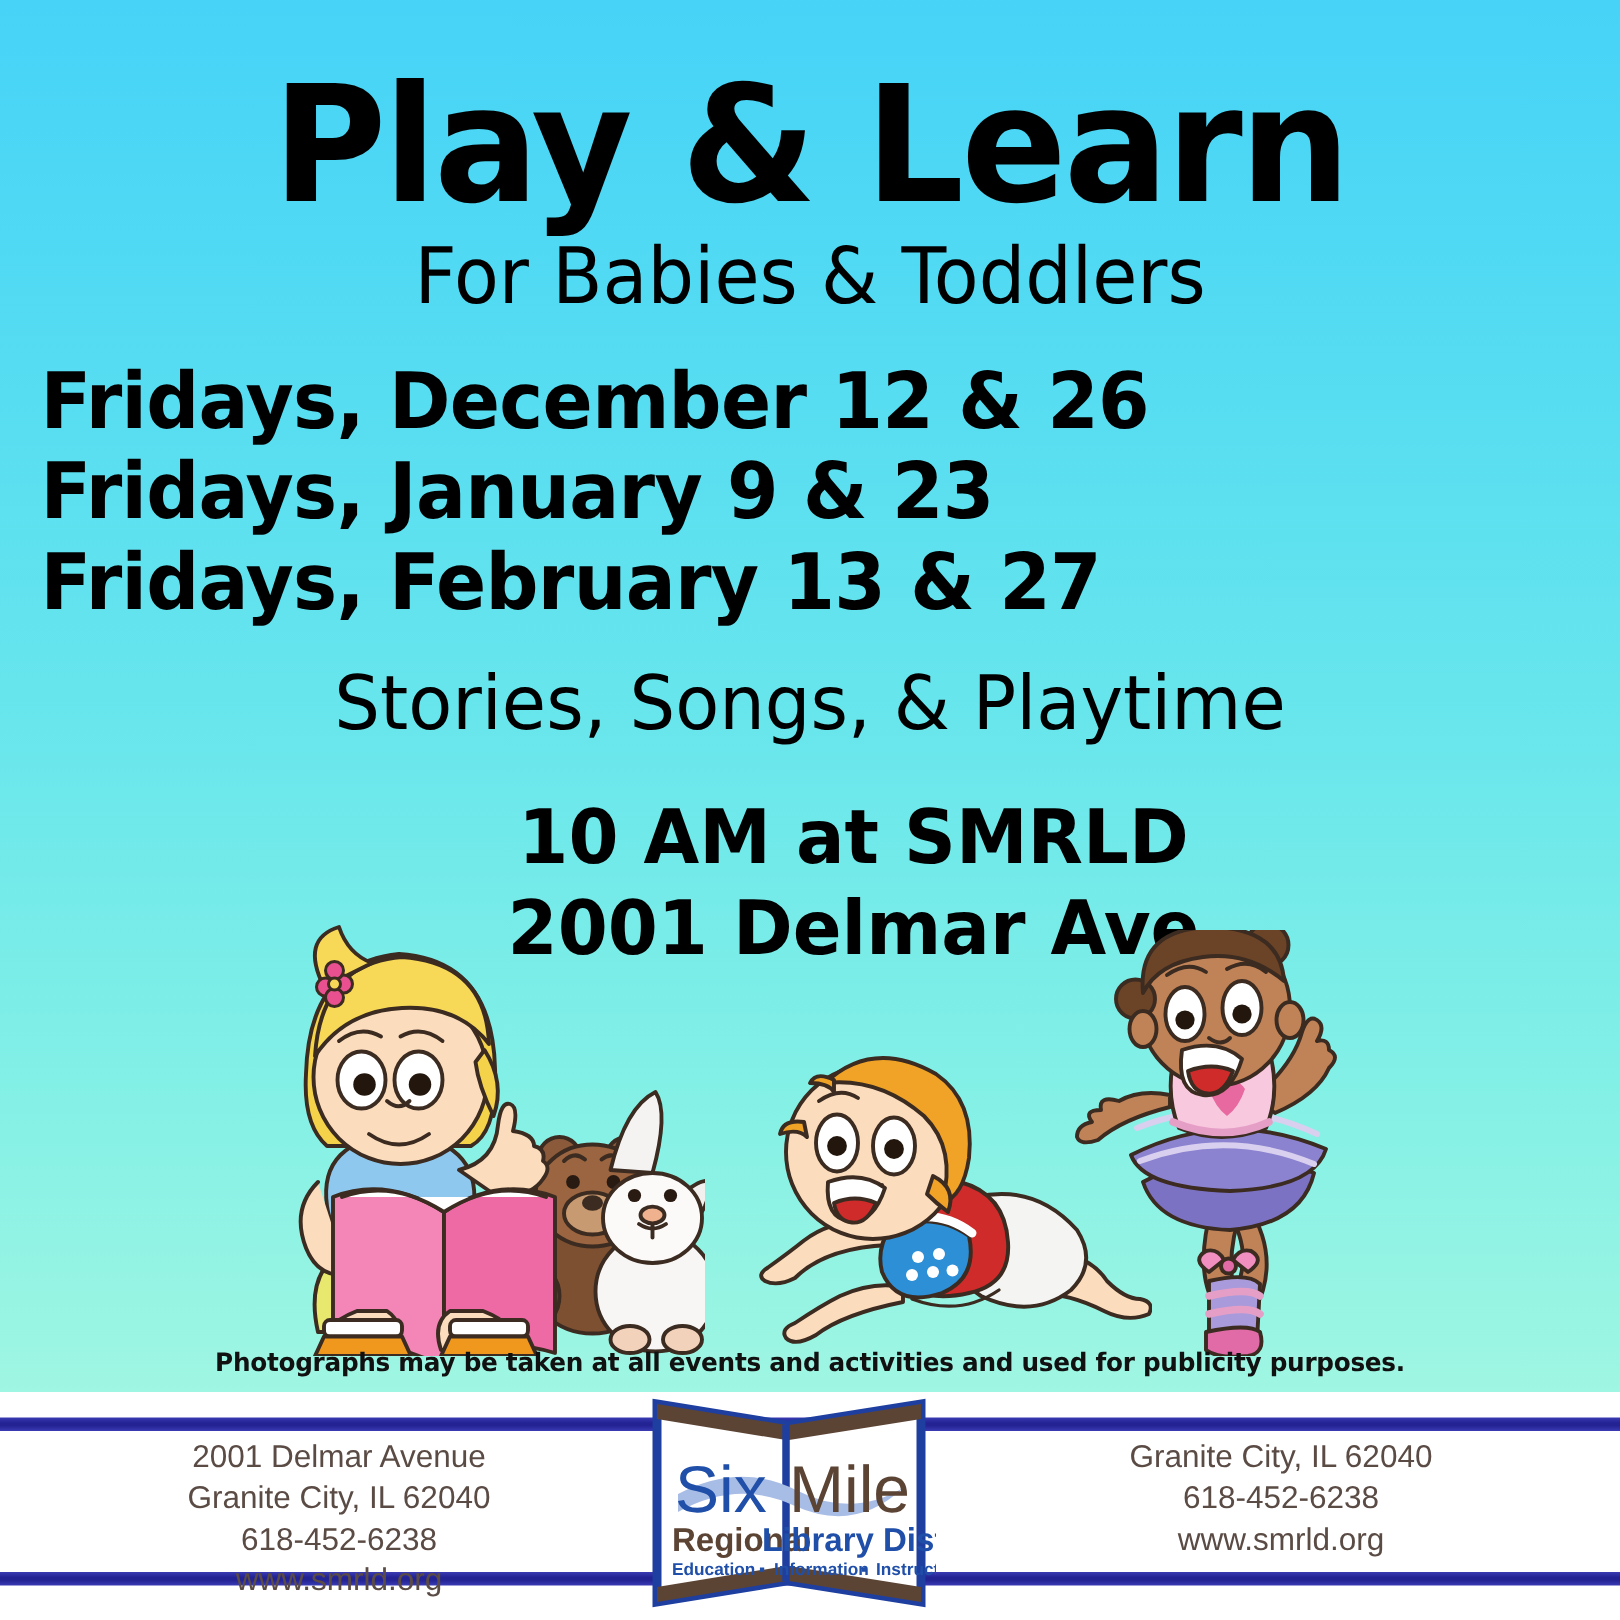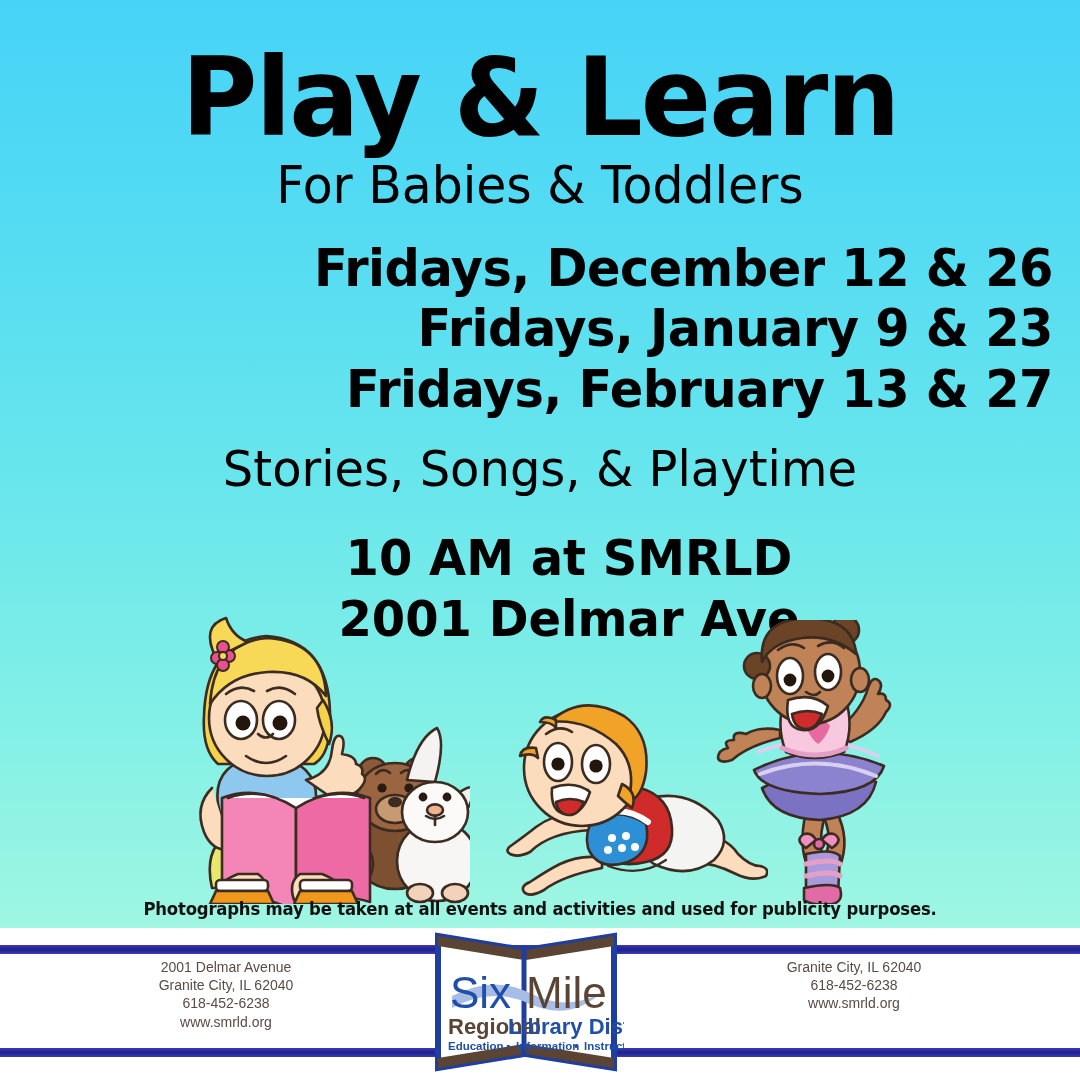--- a/index.html
+++ b/index.html
@@ -26,21 +26,21 @@
     color:#000;
     transform:scaleX(0.96);
   }
   .subtitle{
     margin:0;padding-top:6px;
     font-family:"DejaVu Sans", sans-serif;
     font-weight:normal;font-size:52px;line-height:1.05;color:#000;
     transform:scaleX(0.94);
   }
 
-  .dates{position:absolute;left:0;top:238px;width:1080px;text-align:right;}
+  .dates{position:absolute;left:0;top:238px;width:1080px;text-align:left;}
   .date-line{
     font-family:"DejaVu Sans", sans-serif;
     font-weight:bold;font-size:52px;line-height:1.16;color:#000;
     letter-spacing:-0.5px;transform:scaleX(0.95);
   }
 
   .activities{
     position:absolute;left:0;top:440px;width:1080px;text-align:center;
     font-family:"DejaVu Sans", sans-serif;
     font-weight:normal;font-size:50px;color:#000;transform:scaleX(0.96);
@@ -69,21 +69,21 @@
   
   .footer{position:absolute;left:0;top:928px;width:1080px;height:152px;background:#fff;}
   .rule{position:absolute;left:0;width:1080px;height:9px;
         background:linear-gradient(180deg,#3b3bb4 0%,#232394 40%,#232394 60%,#3b3bb4 100%);}
   #rule-top{top:17px;}
   #rule-bottom{top:120px;}
 
   .addr{
     position:absolute;top:30px;width:380px;text-align:center;
     font-family:"Liberation Sans", sans-serif;
-    font-size:14px;line-height:1.30;color:#5b4b45;
+    font-size:21px;line-height:1.30;color:#5b4b45;
   }
   #addr-left{left:36px;}
   #addr-right{left:664px;}
 
   
   .logo{position:absolute;left:428px;top:-2px;width:196px;height:152px;}
   .logo svg{display:block;}
 </style>
 </head>
 <body>

